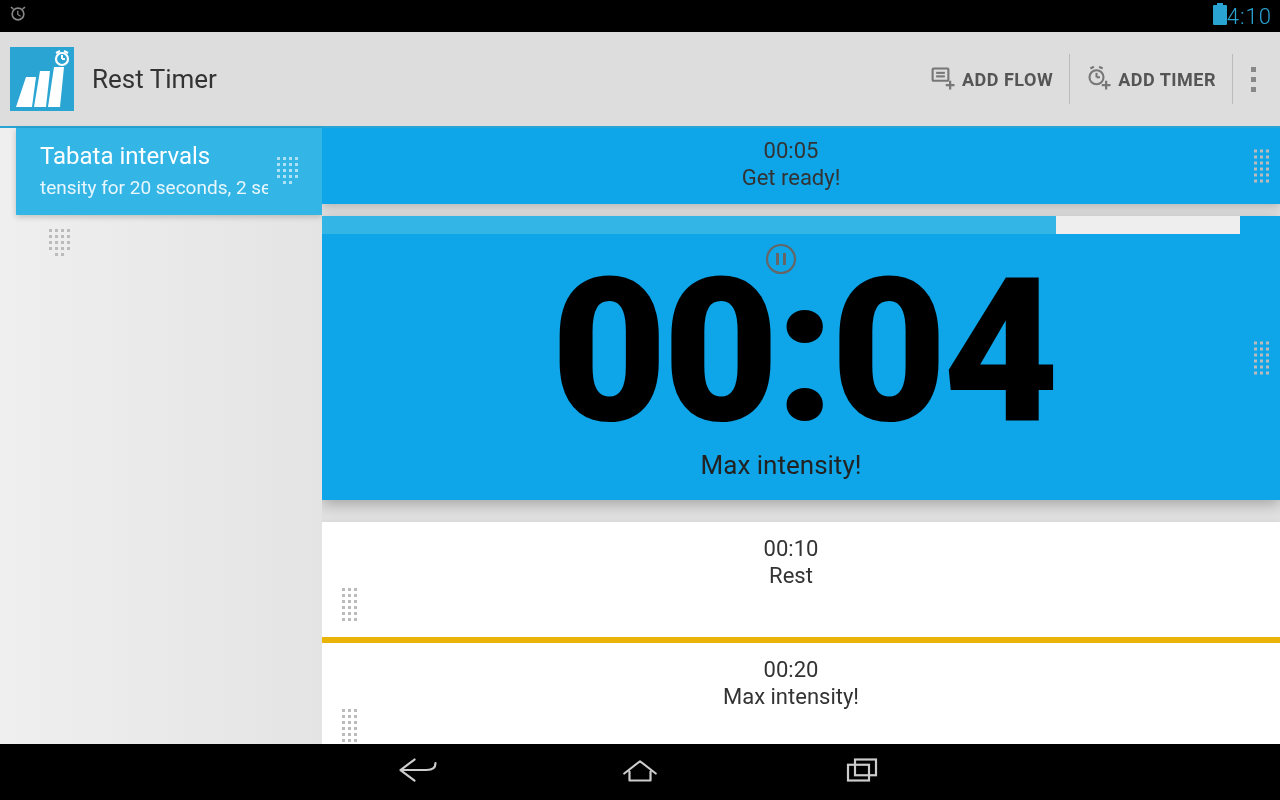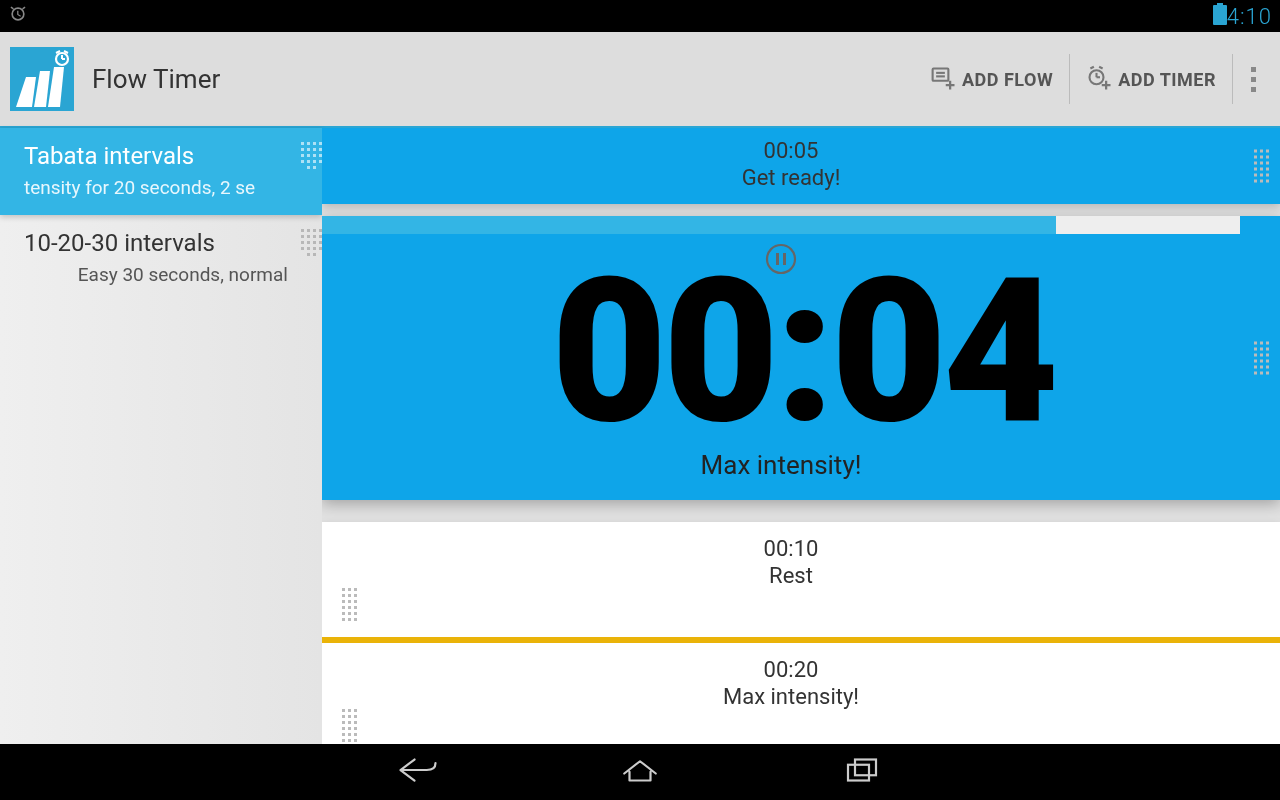--- a/index.html
+++ b/index.html
@@ -19,21 +19,21 @@
   .action-bar .spacer { flex: 1 1 auto; }
   .action-btn { display: flex; align-items: center; gap: 4px; padding: 0 16px; height: 100%; font-size: 18px; color: #555; font-weight: 700; letter-spacing: 0.5px; }
   .action-btn svg { width: 28px; height: 28px; fill: #777; }
   .action-sep { width: 1px; height: 50px; background: #bbb; }
   .overflow { padding: 0 14px 0 18px; display: flex; flex-direction: column; gap: 5px; align-items: center; justify-content: center; height: 100%; }
   .overflow span { width: 5px; height: 5px; background: #888; display: block; }
 
   
   .body { display: flex; height: calc(800px - 32px - 96px - 56px); background: #e9e9e9; }
   .sidebar { width: 322px; background: linear-gradient(to right, #efefef, #e4e4e4); flex: 0 0 auto; }
-  .flow-item { padding: 14px 0 16px 24px; position: relative; display: flex; align-items: flex-start; overflow: hidden; }
+  .flow-item { padding: 14px 24px 16px 24px; position: relative; display: flex; align-items: center; overflow: hidden; margin-left: 16px; }
   .flow-item.selected { background: #33b5e5; color: #fff; box-shadow: 0 2px 6px rgba(0,0,0,0.2);}
   .flow-item .texts { flex: 1 1 auto; overflow: hidden; }
   .flow-item .title { font-size: 24px; white-space: nowrap; }
   .flow-item .subtitle { font-size: 19px; margin-top: 6px; white-space: nowrap; overflow: hidden; }
   .flow-item.selected .subtitle { color: #e8f7fd; }
   .flow-item:not(.selected) .title { color: #333; }
   .flow-item:not(.selected) .subtitle { color: #555; text-align: right; padding-right: 4px;}
   .drag-handle { width: 22px; display: flex; flex-wrap: wrap; gap: 3px 3px; flex: 0 0 auto; margin-left: 8px; align-content: center; justify-content: center; }
   .drag-handle i { width: 3px; height: 3px; background: currentColor; opacity: 0.6; display: block; }
   .flow-item.selected .drag-handle i { background: #fff; }
@@ -95,21 +95,21 @@
         <polygon points="24,60 30,24 40,24 36,60"></polygon>
         <polygon points="38,60 44,20 54,20 50,60"></polygon>
       </g>
       <circle cx="52" cy="12" r="6" fill="none" stroke="#fff" stroke-width="2.2"></circle>
       <line x1="52" y1="12" x2="52" y2="8" stroke="#fff" stroke-width="2"></line>
       <line x1="52" y1="12" x2="55" y2="12" stroke="#fff" stroke-width="2"></line>
       <line x1="46" y1="6" x2="50" y2="4" stroke="#fff" stroke-width="2"></line>
       <line x1="58" y1="6" x2="54" y2="4" stroke="#fff" stroke-width="2"></line>
     </svg>
   </div>
-  <div class="app-title">Flow Timer</div>
+  <div class="app-title">Rest Timer</div>
   <div class="spacer"></div>
   <div class="action-btn">
     <svg viewBox="0 0 32 32">
       <rect x="3" y="4" width="18" height="14" rx="1" fill="none" stroke="#777" stroke-width="2.4"></rect>
       <line x1="7" y1="9" x2="17" y2="9" stroke="#777" stroke-width="2.4"></line>
       <line x1="7" y1="13" x2="17" y2="13" stroke="#777" stroke-width="2.4"></line>
       <line x1="23" y1="18" x2="23" y2="28" stroke="#777" stroke-width="2.6"></line>
       <line x1="18" y1="23" x2="28" y2="23" stroke="#777" stroke-width="2.6"></line>
     </svg>
     <span>ADD FLOW</span>
@@ -158,24 +158,20 @@
           <i></i>
           <i></i>
           <i></i>
           <i></i>
           <i></i>
           <i></i>
           <i></i>
       </div>
     </div>
     <div class="flow-item">
-      <div class="texts">
-        <div class="title">10-20-30 intervals</div>
-        <div class="subtitle">Easy 30 seconds, normal</div>
-      </div>
       <div class="drag-handle">
         <i></i>
           <i></i>
           <i></i>
           <i></i>
           <i></i>
           <i></i>
           <i></i>
           <i></i>
           <i></i>

